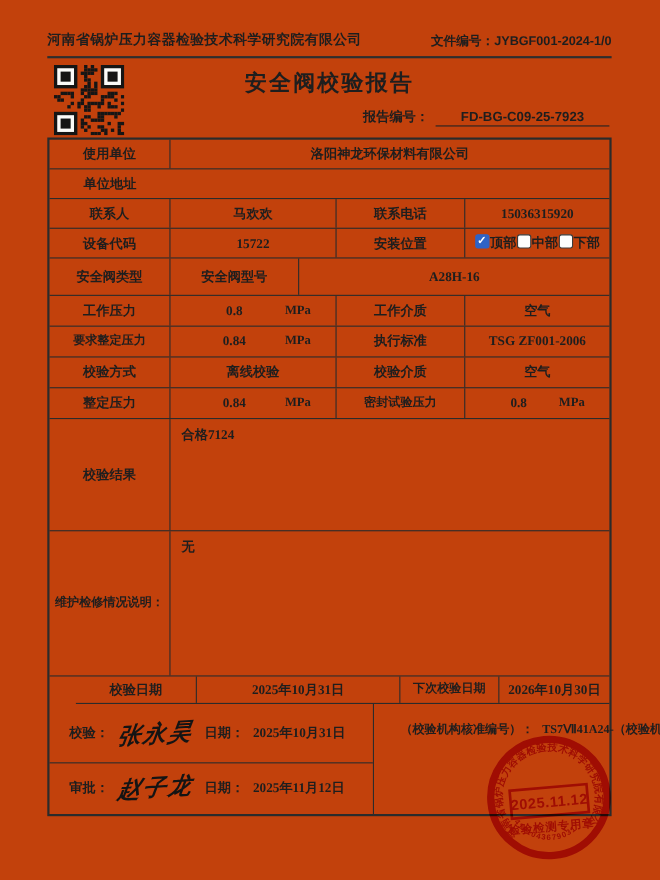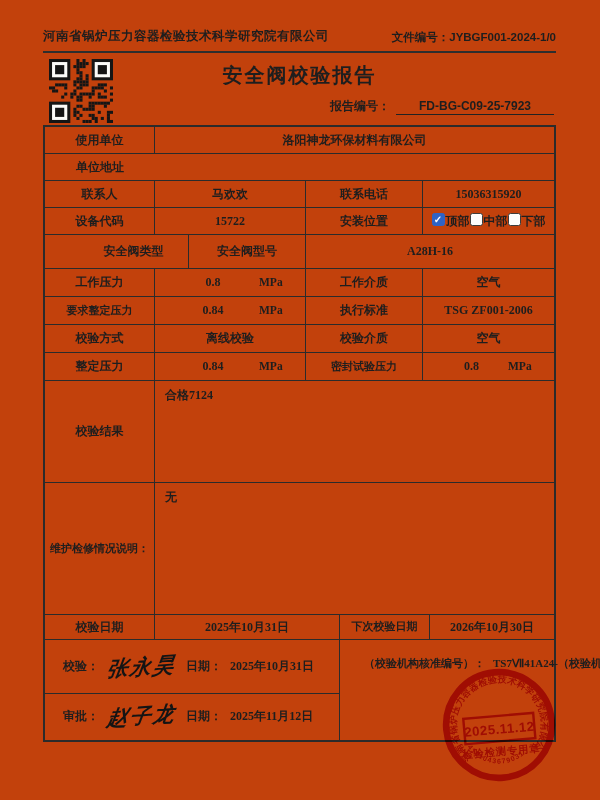--- a/index.html
+++ b/index.html
@@ -23,22 +23,22 @@
   
   .tbl{border:2.2px solid #2b2b2b;font-family:Liberation Serif, serif;}
   .tr{display:flex;border-bottom:1.6px solid #2b2b2b;box-sizing:border-box;}
   .tr:last-child{border-bottom:none;}
   .td{border-right:1.6px solid #2b2b2b;box-sizing:border-box;display:flex;
       align-items:center;justify-content:center;font-size:12px;text-align:center;line-height:1.25;}
   .td:last-child,.sigblock .td:last-child{border-right:none;}
   .w110{width:110px;flex:none;}.w151{width:151px;flex:none;}.w117{width:117px;flex:none;}
   .w185{width:185px;flex:none;}.w90{width:90px;flex:none;}
   .grow{flex:1;min-width:0;}
-  .h27{height:27px;}.h34{height:34px;padding-left:34px;}.h28{height:28px;}.h102{height:102px;}
-  .h132{height:132px;}.h25{height:25px;}
+  .h27{height:27px;}.h34{height:34px;}.h28{height:28px;}.h102{height:102px;}
+  .h132{height:132px;}.h25{height:25px;margin-left:24px;}
   .small-lab{font-size:11px;white-space:nowrap;}
   .topleft{align-items:flex-start;justify-content:flex-start;padding:7px 10px;text-align:left;}
 
   .val-unit{display:flex;width:100%;align-items:flex-start;padding:0 12px;box-sizing:border-box;}
   .val-unit .v{flex:1;text-align:center;}
   .val-unit .u{width:34px;text-align:left;font-size:11.5px;}
 
   
   .cb{display:inline-block;width:11px;height:11px;border:1.6px solid #3c3c3c;border-radius:2.5px;
       vertical-align:-1.5px;margin-right:1px;position:relative;background:#fdfdfc;}

